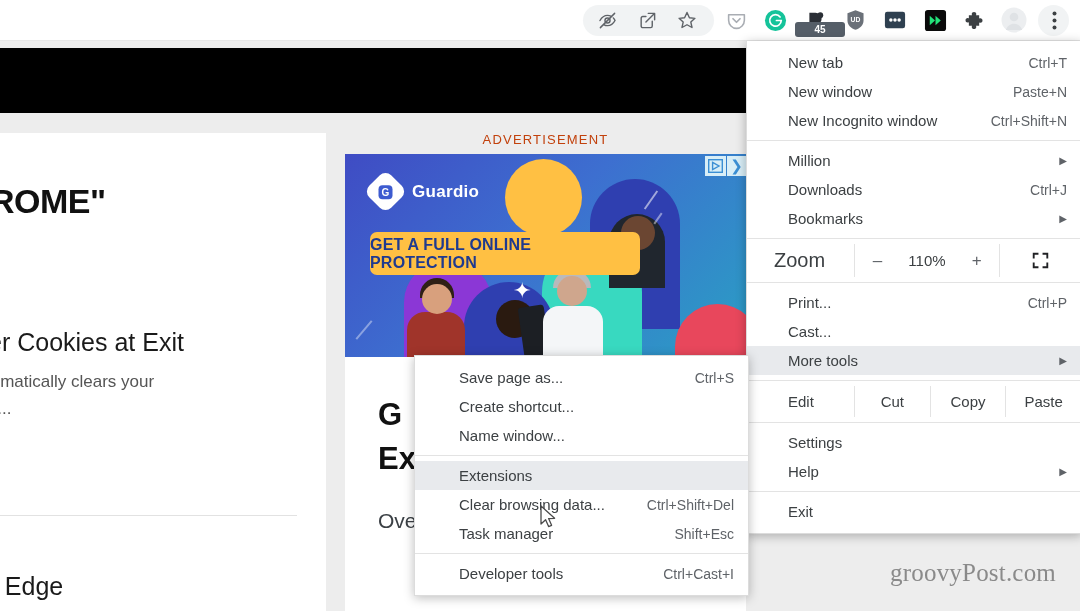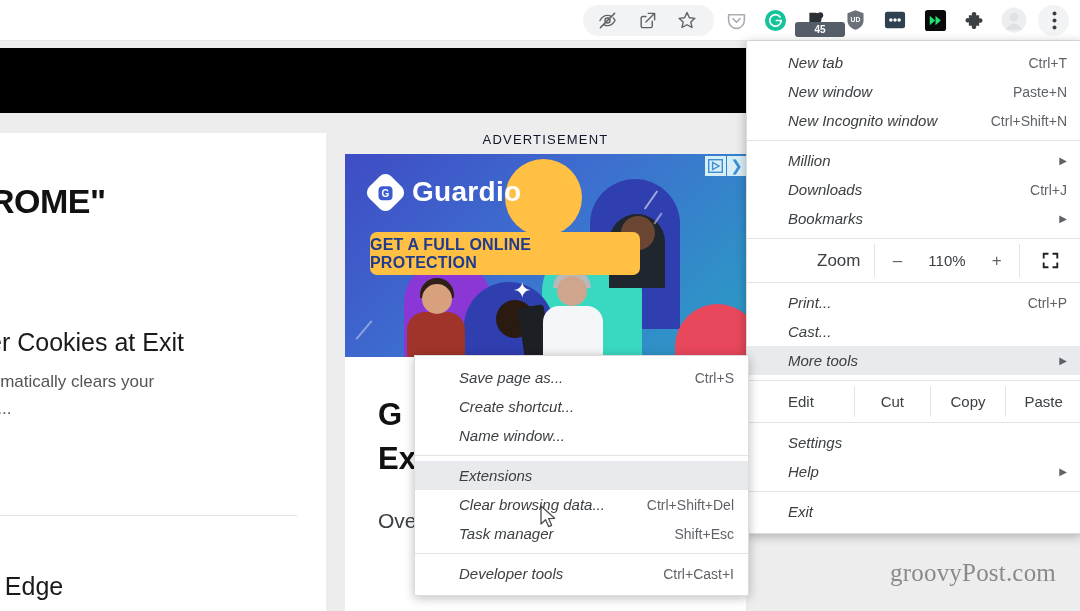--- a/index.html
+++ b/index.html
@@ -31,21 +31,21 @@
   #article-rule{position:absolute;left:0;top:515px;width:297px;height:1px;background:#e2e2e2;}
   #article-footer{
     position:absolute;left:-16px;top:572px;width:340px;
     font-size:25px;color:#1a1a1a;white-space:nowrap;
   }
 
   
   #ad-col{position:absolute;left:345px;top:128px;width:401px;height:483px;}
   #ad-label{
     position:absolute;left:0px;top:4px;width:401px;text-align:center;
-    font-size:13px;letter-spacing:1.2px;color:#0f172a;
+    font-size:13px;letter-spacing:1.2px;color:#c2410c;
   }
   #ad-banner{
     position:absolute;left:0px;top:26px;width:401px;height:203px;overflow:hidden;
     background:linear-gradient(135deg,#3f4cc4 0%,#3d6fd0 45%,#2a9fc4 100%);
   }
   .ad-shape{position:absolute;border-radius:50%;}
   #ad-sun{width:77px;height:77px;background:#ffc043;left:160px;top:5px;}
   #ad-rrect-blue{position:absolute;left:245px;top:25px;width:90px;height:150px;background:#2f3fb0;border-radius:45px 45px 0 0;}
   #ad-teal{position:absolute;left:197px;top:88px;width:100px;height:120px;background:#38d9c0;border-radius:50px 50px 0 0;}
   #ad-purple{position:absolute;left:59px;top:108px;width:88px;height:95px;background:#8b37d6;border-radius:40px 40px 0 0;}
@@ -66,21 +66,21 @@
   #ad-streak2{position:absolute;left:312px;top:58px;width:2px;height:13px;background:rgba(255,255,255,.45);transform:rotate(35deg);}
   #ad-streak3{position:absolute;left:18px;top:164px;width:2px;height:24px;background:rgba(255,255,255,.4);transform:rotate(40deg);}
 
   #ad-logo-wrap{position:absolute;left:25px;top:22px;display:flex;align-items:center;gap:11px;}
   #ad-logo-diamond{
     width:31px;height:31px;background:#fff;border-radius:8px;transform:rotate(45deg);
     display:flex;align-items:center;justify-content:center;
   }
   #ad-logo-inner{width:14px;height:14px;border-radius:4px;background:#3d5bd0;transform:rotate(-45deg);
     display:flex;align-items:center;justify-content:center;color:#fff;font-size:10px;font-weight:bold;}
-  #ad-logo-text{color:#fff;font-size:28px;font-weight:600;letter-spacing:.3px;}
+  #ad-logo-text{color:#fff;font-size:17px;font-weight:600;letter-spacing:.3px;}
 
   #ad-cta{
     position:absolute;left:25px;top:78px;width:270px;height:43px;background:#ffc043;border-radius:7px;
     display:flex;align-items:center;justify-content:center;
     color:#1f3a8f;font-size:16px;font-weight:bold;letter-spacing:.2px;
   }
 
   #ad-choices{position:absolute;right:20px;top:2px;width:21px;height:20px;background:#d8eef7;
     display:flex;align-items:center;justify-content:center;}
   #ad-close{position:absolute;right:0px;top:2px;width:19px;height:20px;background:#d8eef7;
@@ -117,29 +117,29 @@
     position:absolute;left:746px;top:41px;width:334px;
     background:#fff;border:1px solid #dcdcdc;border-top:none;
     box-shadow:0 2px 10px rgba(0,0,0,.28);
     font-size:15px;color:#3c4043;
   }
   .menu-item{
     position:relative;height:29px;display:flex;align-items:center;
     padding:0 14px 0 41px;cursor:default;white-space:nowrap;
   }
   .menu-item.hl{background:#e8eaed;}
-  .menu-label{flex:0 0 auto;font-style:italic;}
+  .menu-label{flex:0 0 auto;}
   .menu-accel{margin-left:auto;color:#5f6368;font-size:14px;}
   .menu-arrow{margin-left:auto;color:#5f6368;font-size:10px;line-height:1;}
   .menu-sep{height:1px;background:#e3e3e3;margin:5px 0;}
   .menu-pad-top{height:7px;}
   .menu-pad-bot{height:7px;}
 
   #zoom-row{display:flex;align-items:center;height:33px;}
-  #zoom-label{width:107px;padding-left:50px;box-sizing:border-box;font-size:17px;margin-left:20px;}
+  #zoom-label{width:107px;padding-left:27px;box-sizing:border-box;font-size:20px;}
   #zoom-controls{
     display:flex;align-items:center;justify-content:center;gap:24px;
     width:146px;height:33px;border-left:1px solid #e3e3e3;border-right:1px solid #e3e3e3;box-sizing:border-box;
   }
   #zoom-minus,#zoom-plus{font-size:17px;color:#5f6368;width:14px;text-align:center;}
   #zoom-value{font-size:15px;color:#3c4043;}
   #zoom-full{flex:1;display:flex;align-items:center;justify-content:center;}
 
   #edit-row{display:flex;align-items:center;height:31px;}
   #edit-label{width:107px;padding-left:41px;box-sizing:border-box;font-size:15px;}

